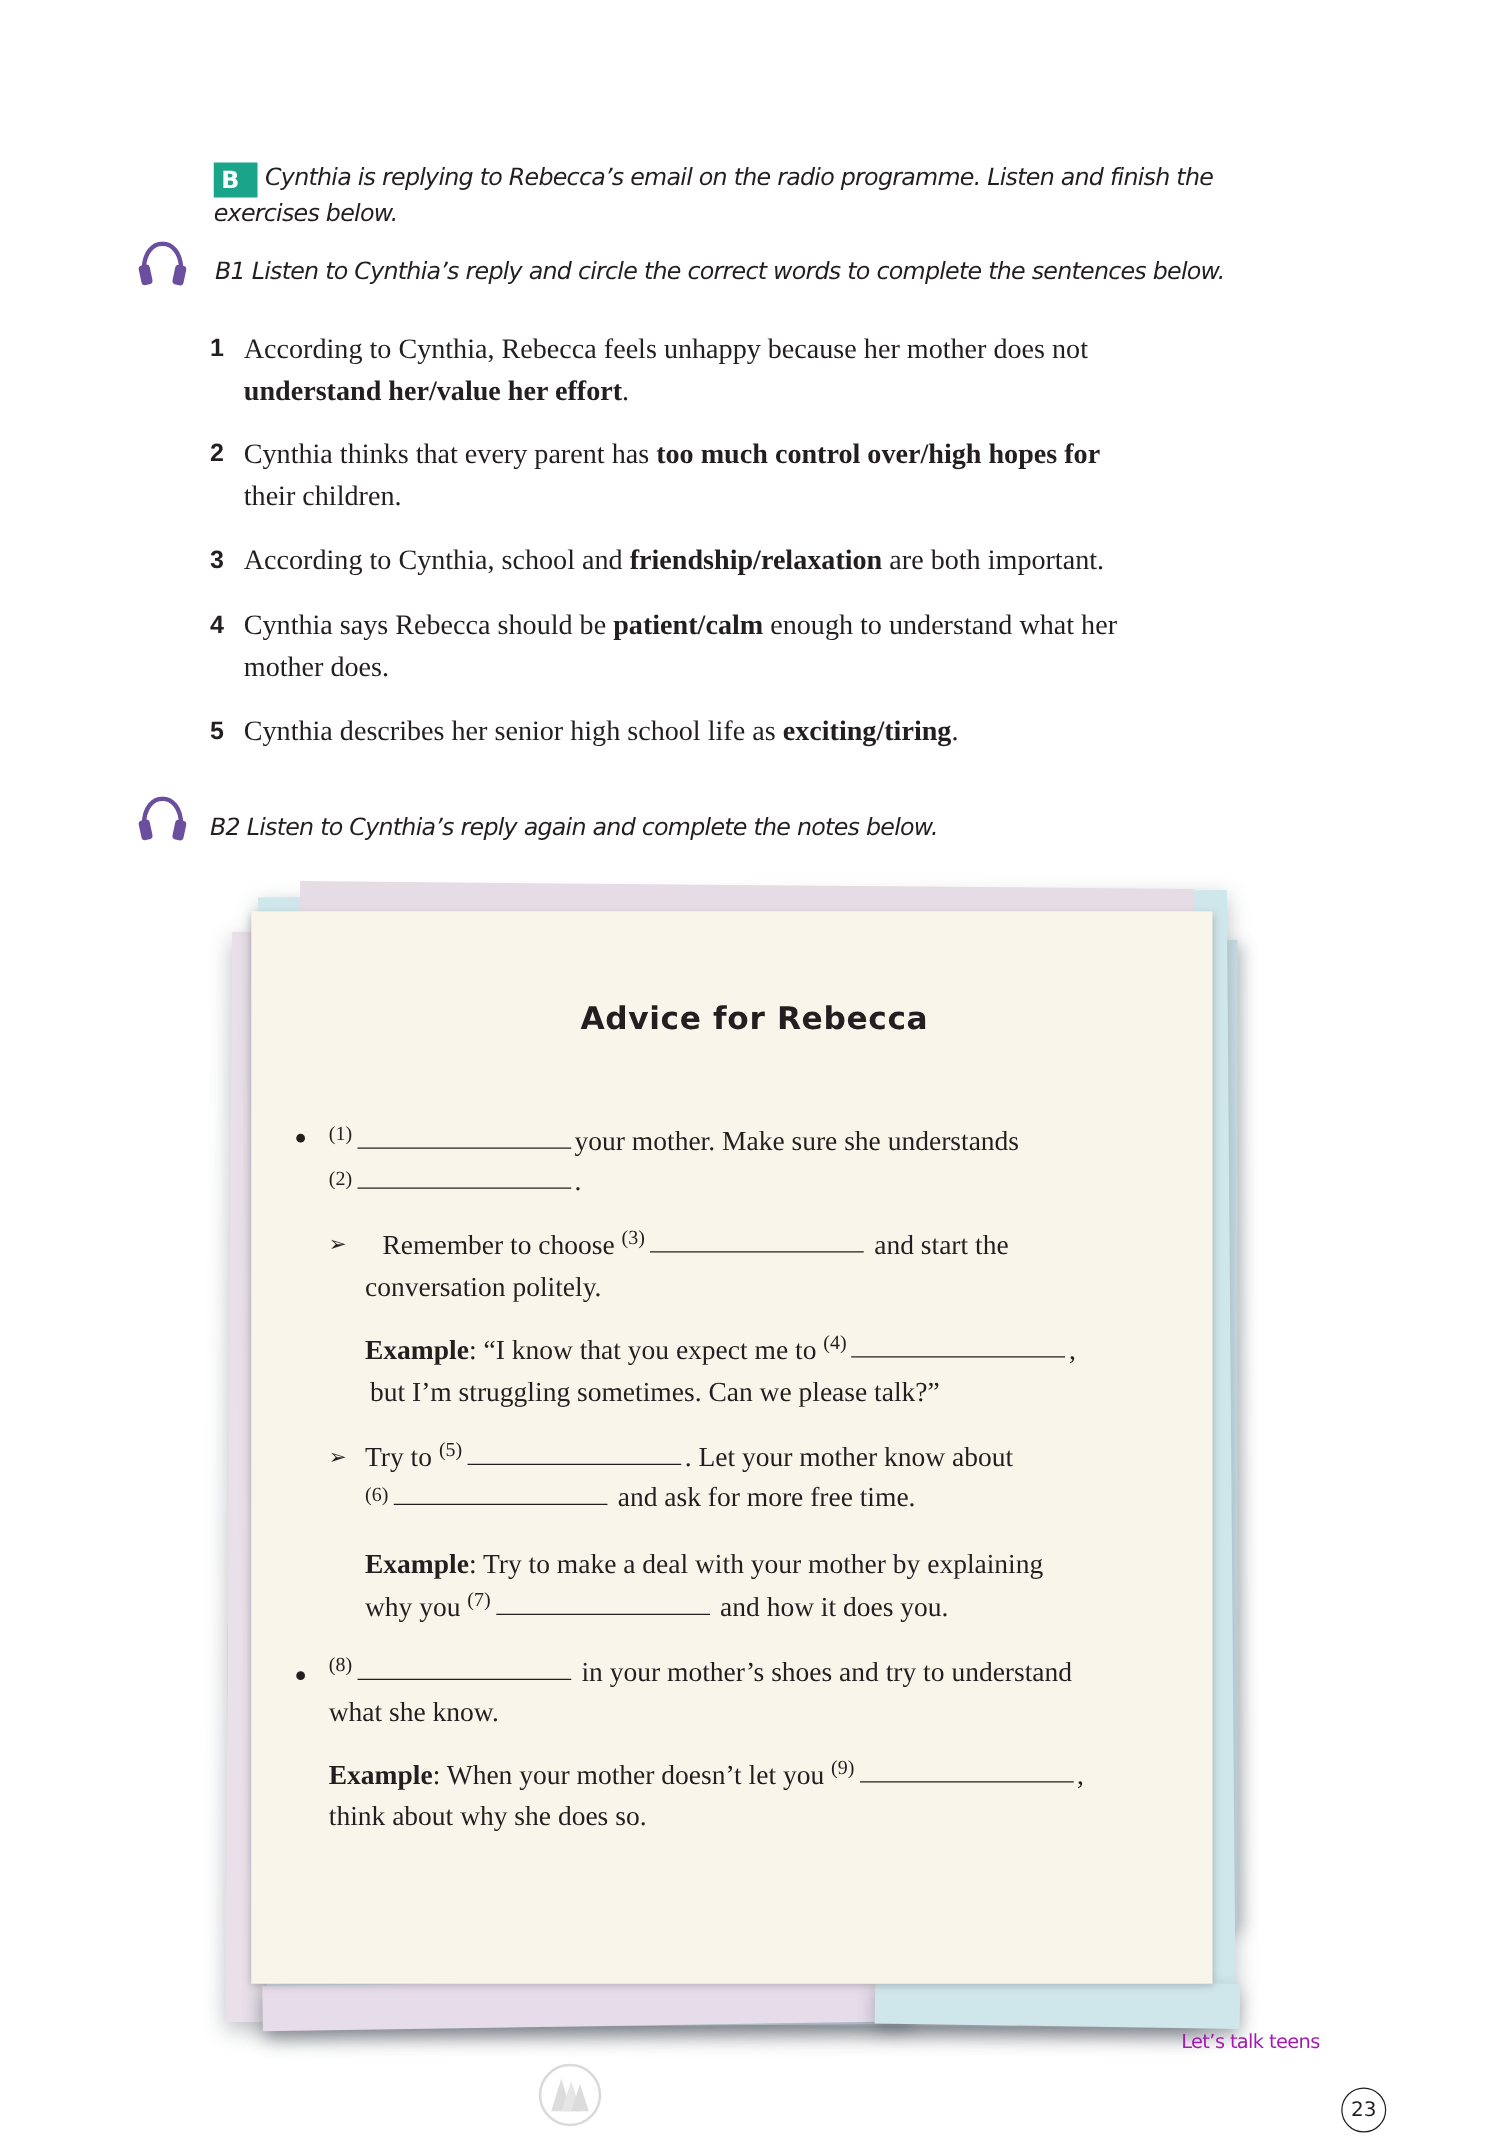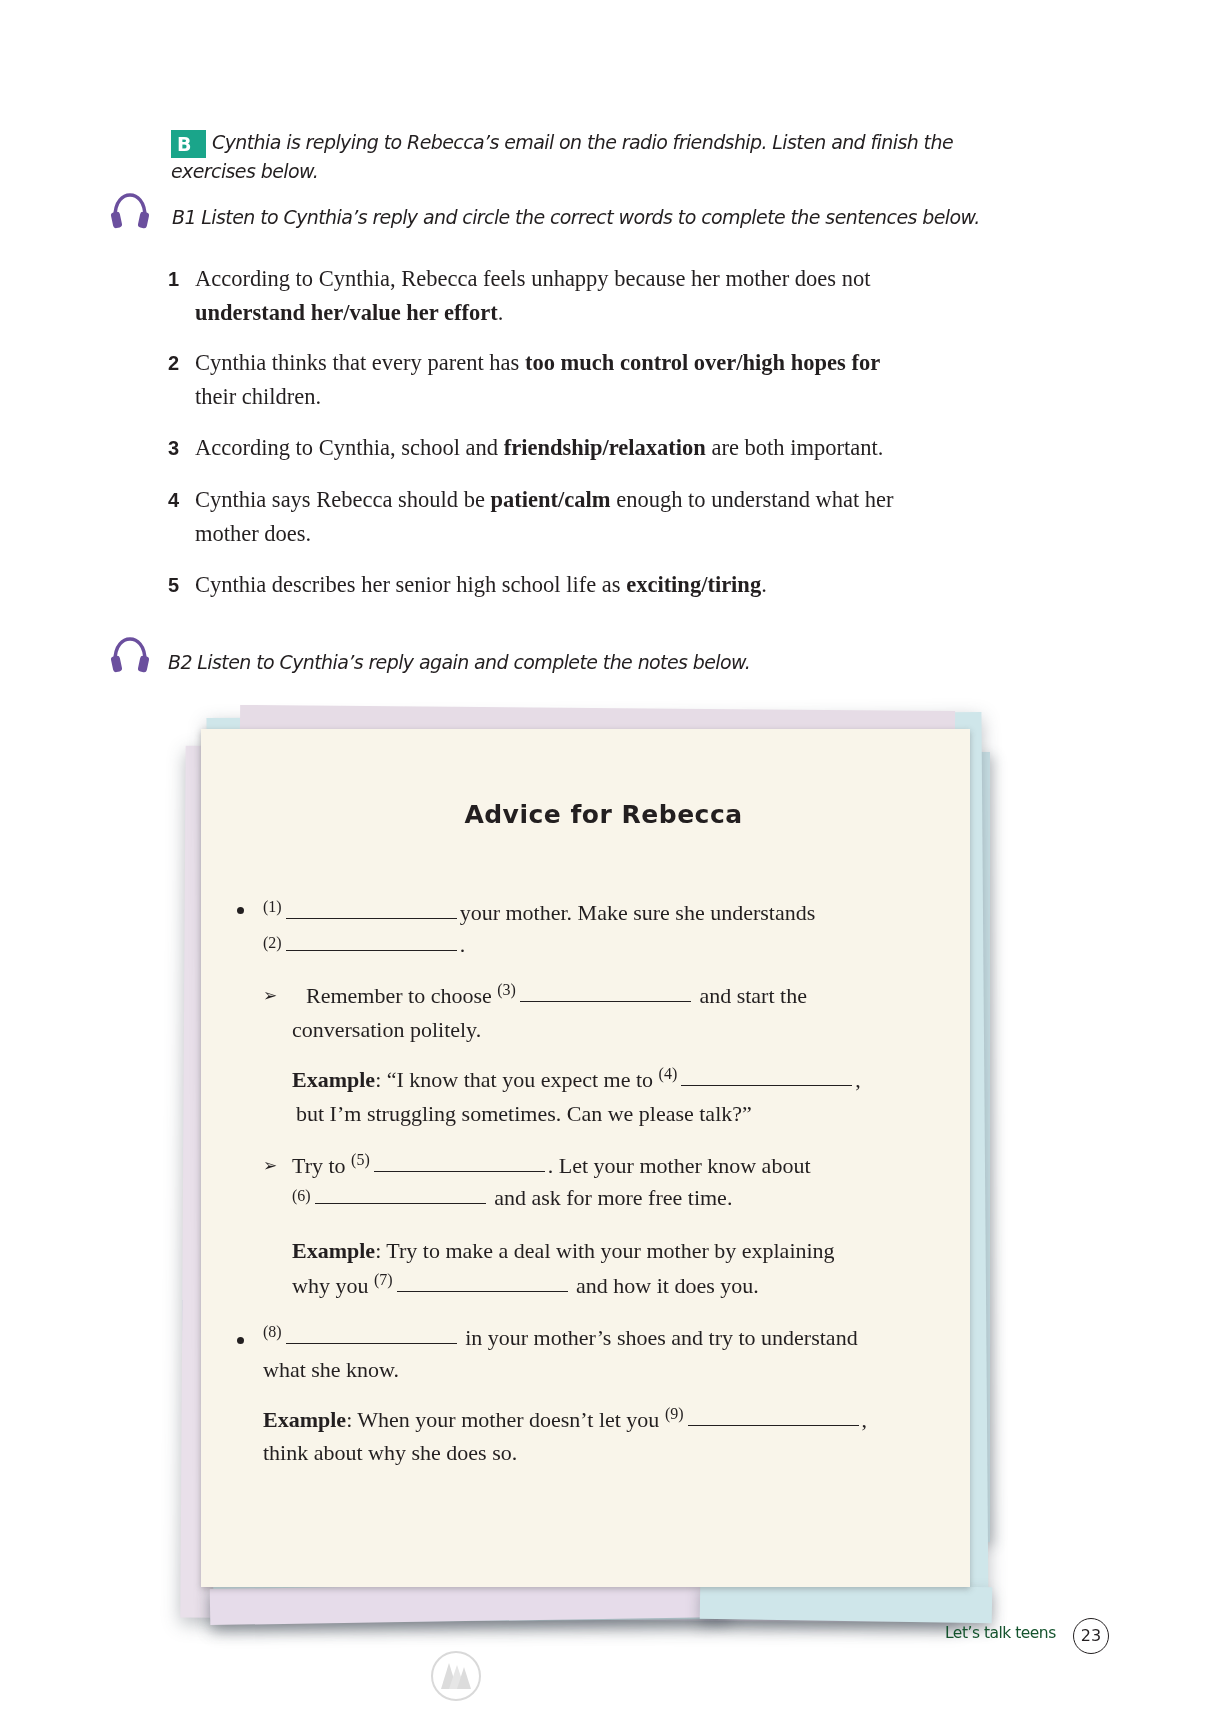--- a/index.html
+++ b/index.html
@@ -72,36 +72,36 @@
     position: absolute; left: 0; width: 100%; top: 800px; text-align: center;
     font-family: "DejaVu Sans", "Liberation Sans", sans-serif; font-weight: bold;
     font-size: 25px; letter-spacing: 0.5px; color: #231f20;
   }
   .ln { position: absolute; font-size: 22px; line-height: 30px; white-space: nowrap; color: #231f20; }
   .ln b { font-weight: bold; }
   .sup { font-size: 16px; position: relative; top: -8px; }
   .blank { display: inline-block; width: 171px; border-bottom: 1.3px solid #231f20; height: 20px; vertical-align: baseline; margin: 0 3px 0 4px; position: relative; top: -1px; }
   .bullet { position: absolute; width: 7px; height: 7px; border-radius: 50%; background: #231f20; }
   .arrow { position: absolute; font-size: 17px; color: #231f20; }
-  .footer-text { position: absolute; left: 945px; top: 1624px; font-family: "DejaVu Sans", "Liberation Sans", sans-serif; font-size: 15.5px; letter-spacing: -0.5px; color: #14532d; }
+  .footer-text { position: absolute; left: 945px; top: 1624px; font-family: "DejaVu Sans", "Liberation Sans", sans-serif; font-size: 15.5px; letter-spacing: -0.5px; color: #a21caf; }
   .page-num {
-    position: absolute; left: 1073px; top: 1618px; width: 36px; height: 36px;
+    position: absolute; left: 1073px; top: 1670px; width: 36px; height: 36px;
     border: 1.3px solid #231f20; border-radius: 50%; box-sizing: border-box;
     text-align: center; line-height: 34px;
     font-family: "DejaVu Sans", "Liberation Sans", sans-serif; font-size: 16px; color: #231f20;
   }
   .watermark { position: absolute; left: 431px; top: 1650px; height: 52px; display: flex; align-items: center; color: #d9d9d9; }
   .wm-logo { width: 50px; height: 50px; border: 2px solid #d9d9d9; border-radius: 50%; box-sizing: border-box; display: flex; align-items: center; justify-content: center; margin-right: 18px; }
   .wm-text { font-family: "DejaVu Serif", serif; font-size: 40px; letter-spacing: 21px; font-weight: bold; color: #dcdcdc; }
 </style>
 </head>
 <body>
 
 <div class="badge">B</div>
-<div class="abs sans-it" style="left:212px; top:131px;">Cynthia is replying to Rebecca’s email on the radio friendship. Listen and finish the</div>
+<div class="abs sans-it" style="left:212px; top:131px;">Cynthia is replying to Rebecca’s email on the radio programme. Listen and finish the</div>
 <div class="abs sans-it" style="left:171px; top:160px;">exercises below.</div>
 
 <div class="hp" style="left:110px; top:193px;">
   <svg width="40" height="36" viewBox="0 0 40 36">
     <path d="M5 24 C5 8 13 2 20 2 C27 2 35 8 35 24" fill="none" stroke="#6b4f9e" stroke-width="3.5"></path>
     <rect x="2" y="19" width="9" height="16" rx="3" fill="#6b4f9e" transform="rotate(-12 6 27)"></rect>
     <rect x="29" y="19" width="9" height="16" rx="3" fill="#6b4f9e" transform="rotate(12 33 27)"></rect>
   </svg>
 </div>
 <div class="abs sans-it" style="left:172px; top:206px;">B1  Listen to Cynthia’s reply and circle the correct words to complete the sentences below.</div>

